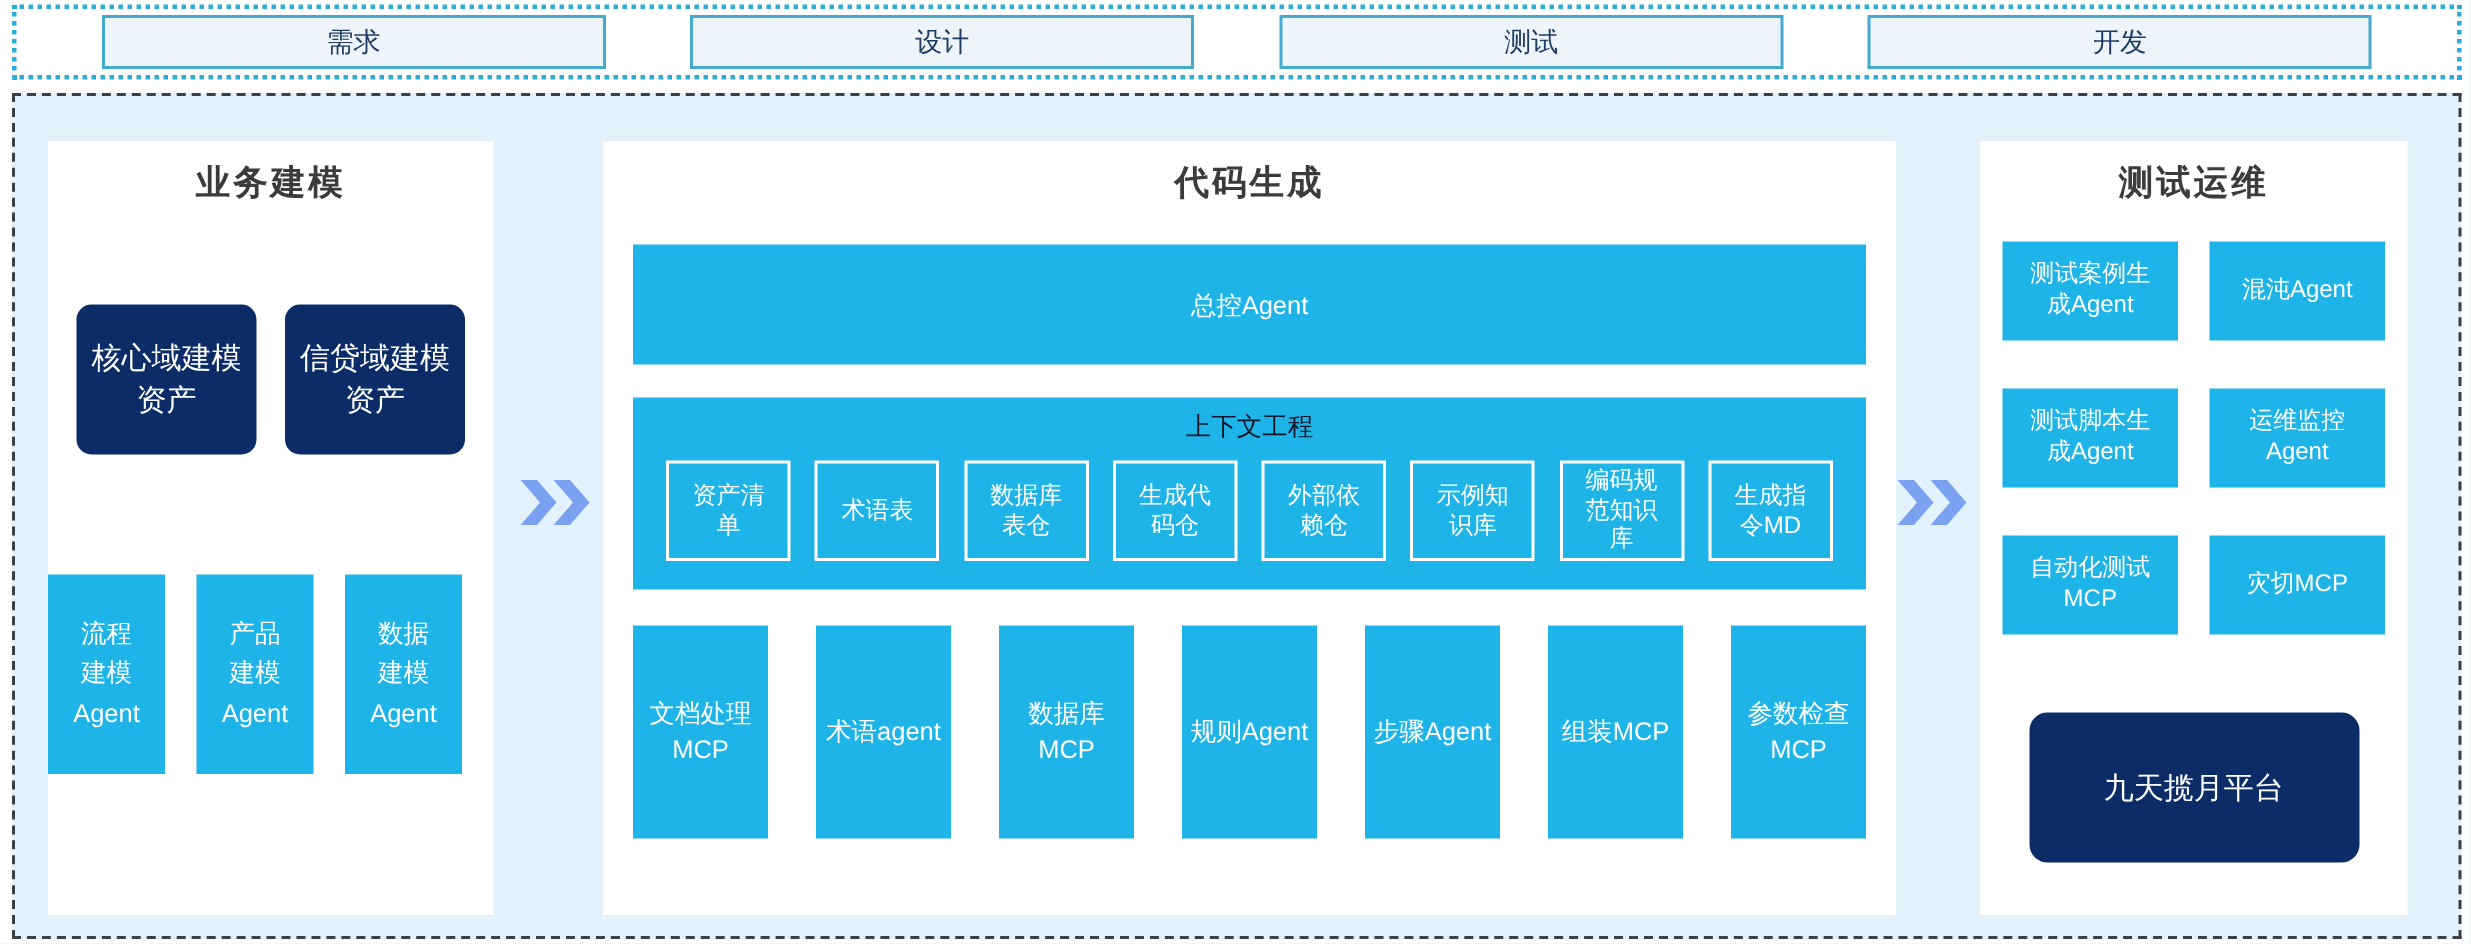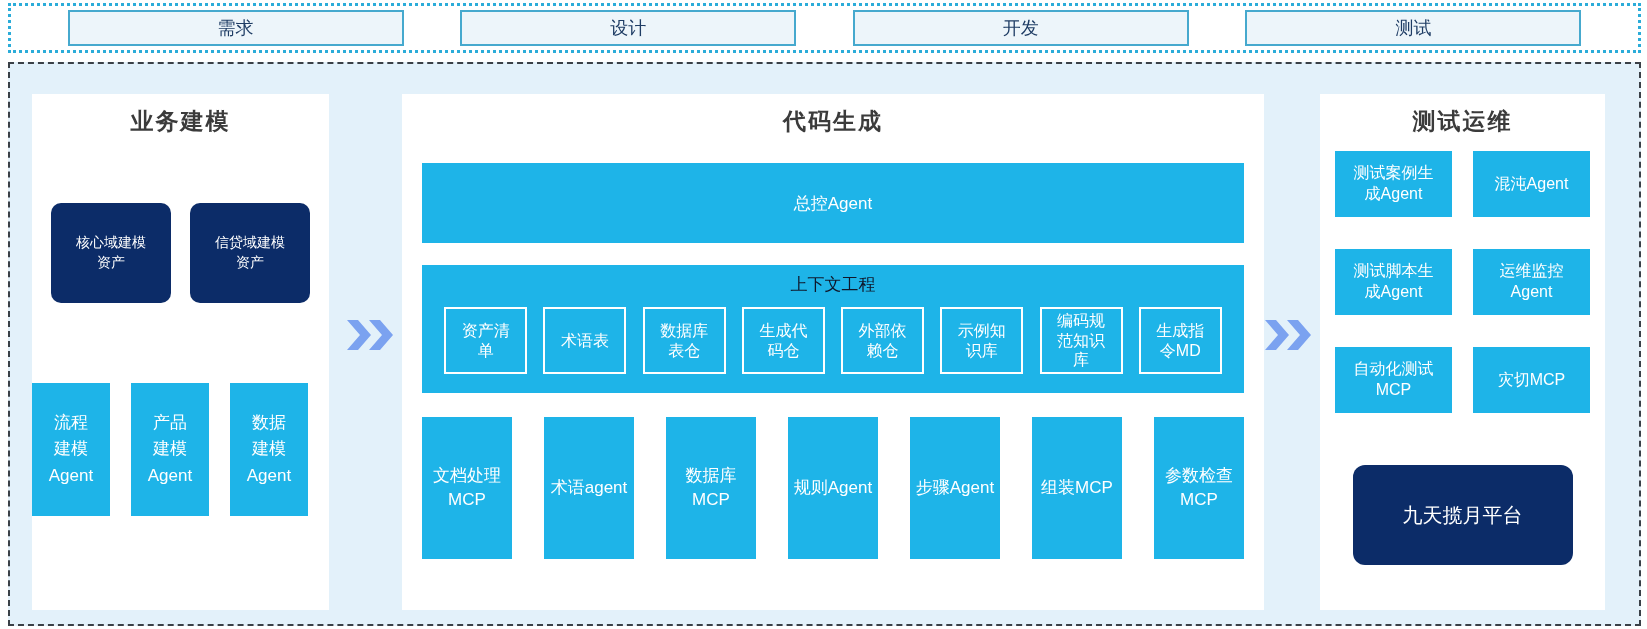--- a/index.html
+++ b/index.html
@@ -39,21 +39,21 @@
     padding-top:12px;letter-spacing:2px;
   }
   .box{
     display:flex;align-items:center;justify-content:center;text-align:center;
     white-space:pre-line;color:#fff;
   }
   
   .asset-row{display:flex;justify-content:center;gap:19px;margin-top:66px;}
   .asset-box{
     width:120px;height:100px;background:var(--navy);border-radius:10px;
-    font-size:14px;line-height:1.4;
+    font-size:20px;line-height:1.4;
   }
   .agent-row{display:flex;justify-content:flex-start;gap:21px;margin-top:80px;}
   .bm-agent-box{
     width:78px;height:133px;background:var(--cyan);font-size:17px;line-height:1.55;
   }
   
   .master-bar{
     margin:26px 20px 0;height:80px;background:var(--cyan);font-size:17px;
   }
   .context-box{margin:22px 20px 0;height:128px;background:var(--cyan);padding-top:8px;}
@@ -62,40 +62,40 @@
   .context-item{
     width:83px;height:67px;border:2px solid #fff;font-size:16px;line-height:1.22;
   }
   .executor-row{display:flex;justify-content:space-between;margin:24px 20px 0;gap:32px;}
   .executor-box{
     width:96px;height:142px;background:var(--cyan);font-size:17px;line-height:1.4;
   }
   
   .to-grid{
     display:grid;grid-template-columns:117px 117px;column-gap:21px;row-gap:32px;
-    justify-content:center;margin-top:14px;
+    justify-content:center;margin-top:24px;
   }
   .to-box{height:66px;background:var(--cyan);font-size:16px;line-height:1.3;}
   .platform-box{
     margin:52px auto 0;width:220px;height:100px;background:var(--navy);
     border-radius:12px;font-size:20px;font-weight:normal;
   }
   
   .chevron{position:absolute;top:252px;width:50px;height:38px;}
   .chevron-1{left:333px;}
   .chevron-2{left:1251px;}
 </style>
 </head>
 <body>
 
 <div class="phase-bar">
   <div class="phase-box">需求</div>
   <div class="phase-box">设计</div>
+  <div class="phase-box">测试</div>
   <div class="phase-box">开发</div>
-  <div class="phase-box">测试</div>
 </div>
 
 <div class="main">
 
   <div class="panel panel-left">
     <div class="panel-title">业务建模</div>
     <div class="asset-row">
       <div class="box asset-box">核心域建模
 资产</div>
       <div class="box asset-box">信贷域建模

